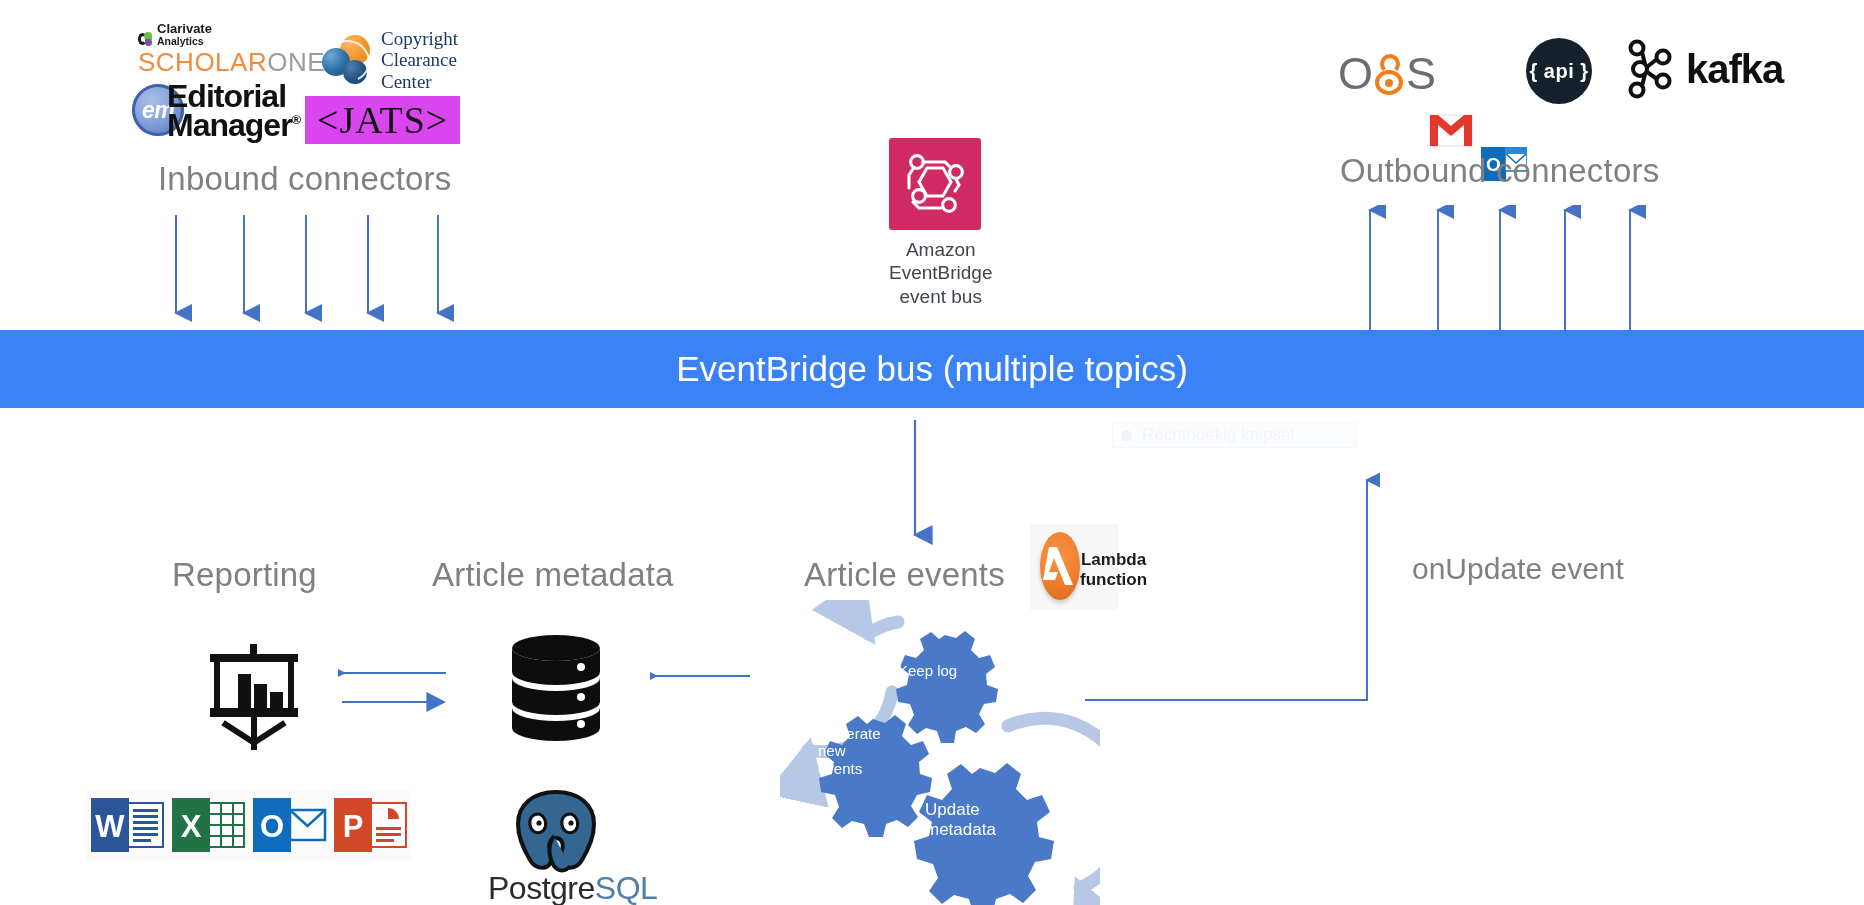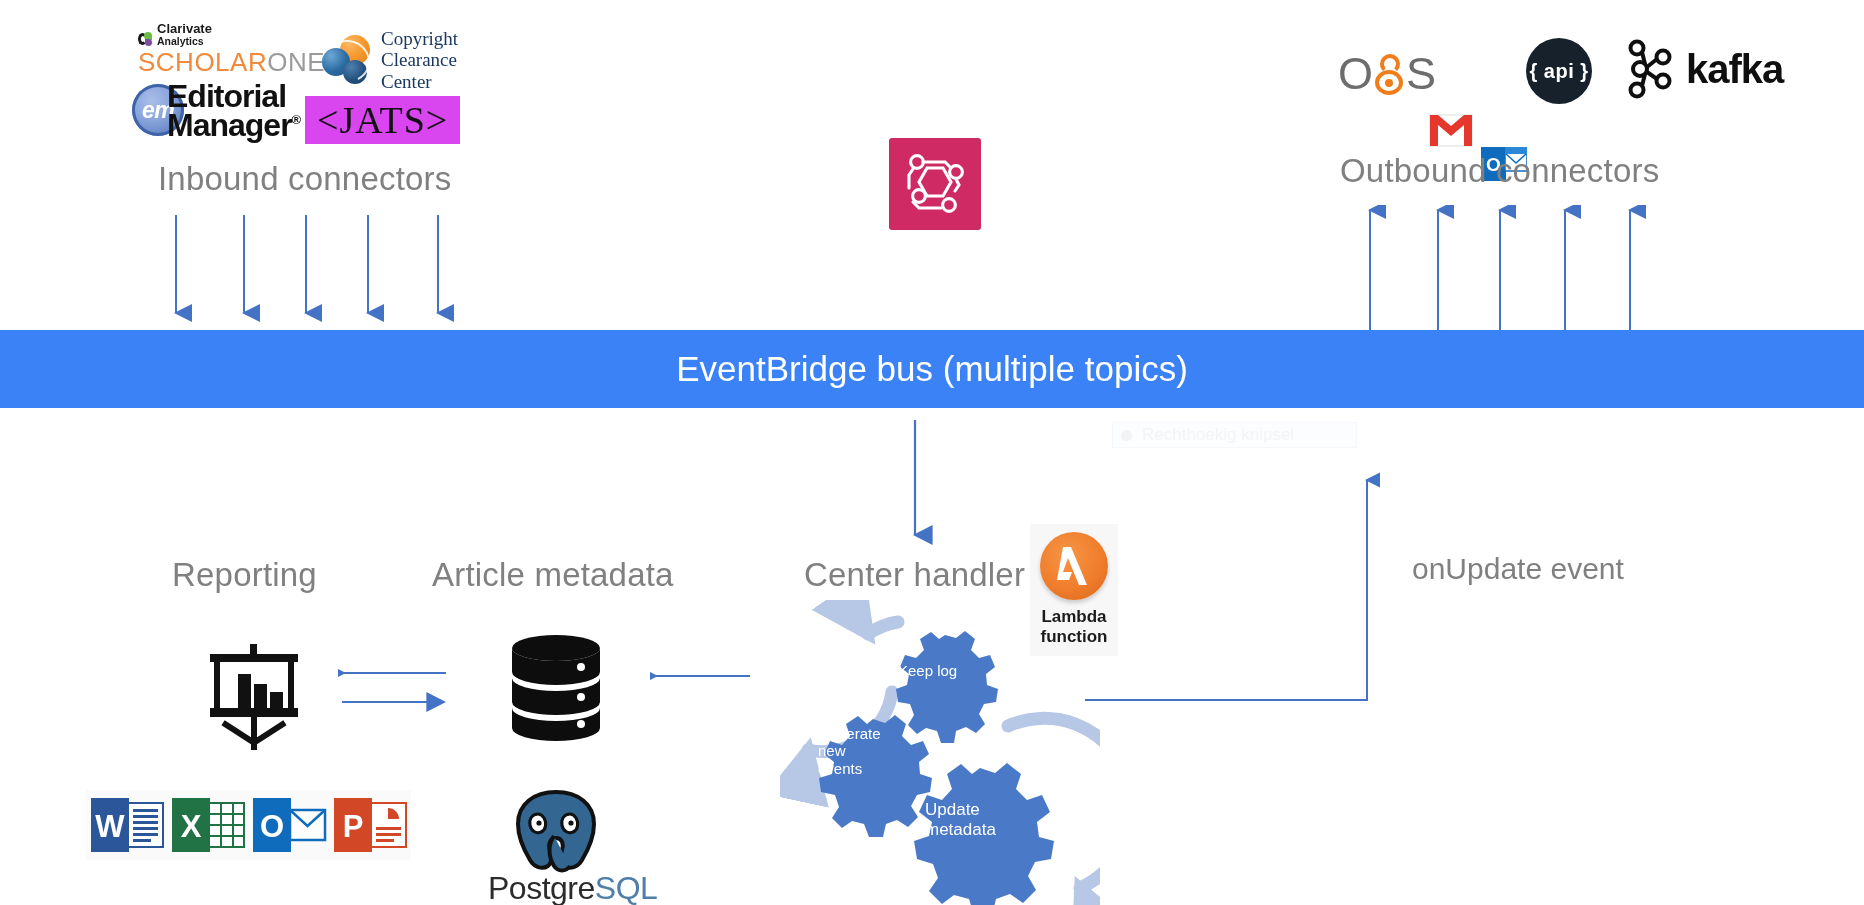--- a/index.html
+++ b/index.html
@@ -156,21 +156,21 @@
   
   .eb-tile { width:92px; height:92px; background:#cf2a63; border-radius:3px; }
   .eb-caption {
     margin-top:8px; text-align:center; color:#3e4750; font-size:19px; line-height:1.23;
     white-space:nowrap;
   }
 
   
   .lambda-card {
     background:#f7f7f7; padding:8px 10px 10px; width:88px;
-    display:flex; flex-direction:column; align-items:center;
+    display:flex; align-items:center;
   }
   .lambda-circle {
     width:68px; height:68px; border-radius:50%;
     background: radial-gradient(circle at 40% 34%, #f79545 0%, #ef7d2c 55%, #d9681b 100%);
     display:flex; align-items:center; justify-content:center;
     box-shadow: 0 3px 4px rgba(0,0,0,.18);
   }
   .lambda-caption {
     margin-top:7px; text-align:center; font-size:17px; font-weight:700; color:#1b1b1b;
     line-height:1.15;
@@ -269,20 +269,25 @@
           <circle cx="67" cy="34" r="6.4"></circle>
           <circle cx="30" cy="58" r="6.4"></circle>
           <circle cx="60" cy="67" r="6.4"></circle>
           <path d="M34,24 L56,24 L62,30"></path>
           <path d="M24,31 L20,37 L20,50"></path>
           <path d="M67,41 L70,47 L66,53"></path>
           <path d="M24,64 L30,70 L52,70"></path>
         </g>
       </svg>
     </div>
+    <div class="eb-caption">
+      <div>Amazon</div>
+      <div>EventBridge</div>
+      <div>event bus</div>
+    </div>
   </div>
 
   <div class="abs oas" style="left:1338px; top:48px;">
     <span>O</span>
     <span class="oas-lock">
       <span class="shackle"></span>
         <span class="body"></span>
         <span class="dot"></span>
     </span>
     <span>S</span>
@@ -351,21 +356,21 @@
   </div>
 
   <svg class="abs" style="left:895px; top:420px;" width="44" height="125">
     <g stroke="#4472c4" stroke-width="2.2" fill="none" marker-end="url(#ah-down)">
       <line x1="20" y1="0" x2="20" y2="115"></line>
     </g>
   </svg>
 
   <div class="abs section-label" style="left:172px; top:556px;">Reporting</div>
   <div class="abs section-label" style="left:432px; top:556px;">Article metadata</div>
-  <div class="abs section-label" style="left:804px; top:556px;">Center handler</div>
+  <div class="abs section-label" style="left:804px; top:556px;">Article events</div>
   <div class="abs small-label" style="left:1412px; top:552px;">onUpdate event</div>
 
   <div class="abs lambda-card" style="left:1030px; top:524px;">
     <div class="lambda-circle">
       <svg width="40" height="44" viewBox="0 0 40 44">
         <path d="M9,3 L17,3 L33,41 L25,41 L14,14 L9,28 L18,28 L15,36 L3,36 Z" fill="#ffffff"></path>
       </svg>
     </div>
     <div class="lambda-caption">
       <div>Lambda</div>

